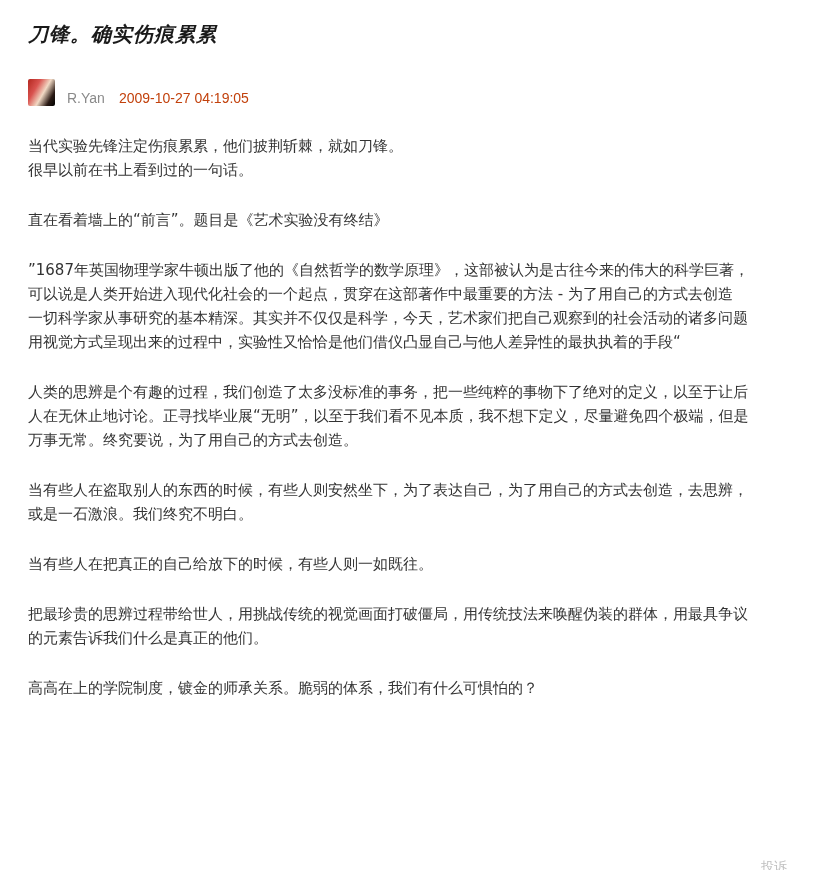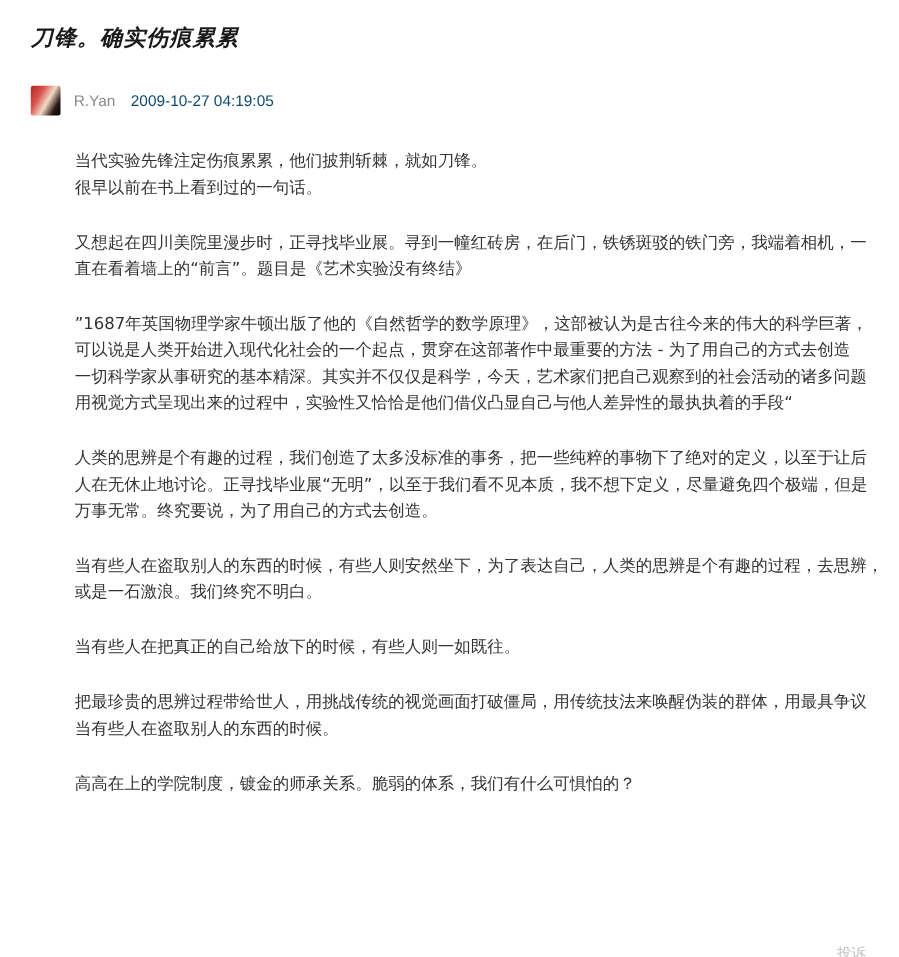--- a/index.html
+++ b/index.html
@@ -25,56 +25,55 @@
       font-size: 20px;
       font-weight: bold;
       color: #1a1a1a;
       margin: 0;
       line-height: 40px;
       letter-spacing: 1px;
       font-style: italic;
     }
     .meta {
       display: flex;
-      align-items: center;
+      align-items: flex-end;
       margin-top: 22px;
       height: 30px;
     }
     .avatar {
       width: 27px;
       height: 27px;
       border-radius: 2px;
       background: linear-gradient(120deg, #b3261e 0%, #d9534f 30%, #f1d9c4 55%, #2a1a14 80%, #000 100%);
       margin-right: 12px;
       flex: 0 0 auto;
     }
     .author {
       font-family: "Liberation Sans", sans-serif;
       font-size: 14px;
       color: #8a8a8a;
       margin-right: 14px;
     }
     .time {
       font-family: "Liberation Sans", sans-serif;
       font-size: 14px;
-      color: #0c4a6e;
+      color: #c2410c;
     }
     .body {
       margin-top: 28px;
       font-size: 15px;
       line-height: 24px;
     }
     .para {
       margin: 0 0 26px 0;
       word-break: break-all;
     }
     .para .line {
       display: block;
       white-space: nowrap;
-      margin-left: 40px;
     }
     .report-link {
       position: absolute;
       right: 30px;
       bottom: -6px;
       font-size: 13px;
       color: #c0c0c0;
       text-decoration: none;
     }
   </style>
@@ -89,44 +88,43 @@
     <span class="author">R.Yan</span>
     <span class="time">2009-10-27 04:19:05</span>
   </div>
 
   <div class="body">
     <p class="para">
       <span class="line">当代实验先锋注定伤痕累累，他们披荆斩棘，就如刀锋。</span>
       <span class="line">很早以前在书上看到过的一句话。</span>
     </p>
     <p class="para">
-      <span class="line">又想起在四川美院里漫步时，正寻找毕业展。寻到一幢红砖房，在后门，铁锈斑驳的铁门旁，我端着相机，一</span>
       <span class="line">直在看着墙上的“前言”。题目是《艺术实验没有终结》</span>
     </p>
     <p class="para">
       <span class="line">”1687年英国物理学家牛顿出版了他的《自然哲学的数学原理》，这部被认为是古往今来的伟大的科学巨著，</span>
       <span class="line">可以说是人类开始进入现代化社会的一个起点，贯穿在这部著作中最重要的方法 - 为了用自己的方式去创造</span>
       <span class="line">一切科学家从事研究的基本精深。其实并不仅仅是科学，今天，艺术家们把自己观察到的社会活动的诸多问题</span>
       <span class="line">用视觉方式呈现出来的过程中，实验性又恰恰是他们借仪凸显自己与他人差异性的最执执着的手段“</span>
     </p>
     <p class="para">
       <span class="line">人类的思辨是个有趣的过程，我们创造了太多没标准的事务，把一些纯粹的事物下了绝对的定义，以至于让后</span>
       <span class="line">人在无休止地讨论。正寻找毕业展“无明”，以至于我们看不见本质，我不想下定义，尽量避免四个极端，但是</span>
       <span class="line">万事无常。终究要说，为了用自己的方式去创造。</span>
     </p>
     <p class="para">
-      <span class="line">当有些人在盗取别人的东西的时候，有些人则安然坐下，为了表达自己，人类的思辨是个有趣的过程，去思辨，</span>
+      <span class="line">当有些人在盗取别人的东西的时候，有些人则安然坐下，为了表达自己，为了用自己的方式去创造，去思辨，</span>
       <span class="line">或是一石激浪。我们终究不明白。</span>
     </p>
     <p class="para">
       <span class="line">当有些人在把真正的自己给放下的时候，有些人则一如既往。</span>
     </p>
     <p class="para">
       <span class="line">把最珍贵的思辨过程带给世人，用挑战传统的视觉画面打破僵局，用传统技法来唤醒伪装的群体，用最具争议</span>
-      <span class="line">当有些人在盗取别人的东西的时候。</span>
+      <span class="line">的元素告诉我们什么是真正的他们。</span>
     </p>
     <p class="para">
       <span class="line">高高在上的学院制度，镀金的师承关系。脆弱的体系，我们有什么可惧怕的？</span>
     </p>
   </div>
 </div>
 
 <a class="report-link">投诉</a>
 
 </body></html>

